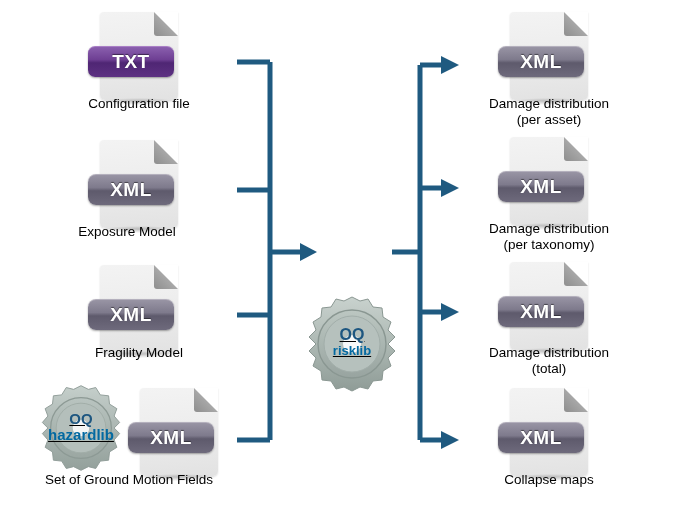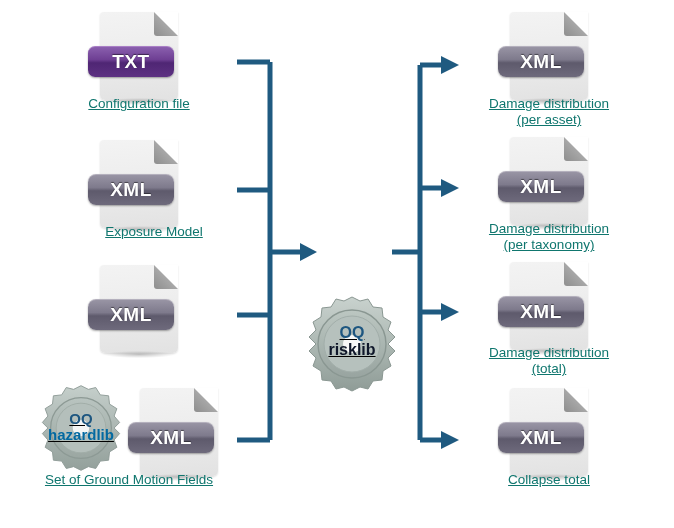--- a/index.html
+++ b/index.html
@@ -59,23 +59,22 @@
     display:flex;flex-direction:column;align-items:center;justify-content:center;
     pointer-events:none;
     text-decoration:underline;
   }
   .gear .g1{font-weight:bold;color:#1d5680;line-height:1.04;}
   .gear .g2{font-weight:bold;color:#0369a1;line-height:1.04;}
 
   
   .cap{
     position:absolute;text-align:center;
-    font-size:13.5px;color:#0f766e;line-height:16px;
+    font-size:13.5px;color:#000000;line-height:16px;
     white-space:pre-line;
-    text-decoration:underline;
   }
 
   
   #wires{position:absolute;left:0;top:0;width:674px;height:528px;}
 </style>
 </head>
 <body>
 
 <div id="stage">
 
@@ -120,31 +119,32 @@
 
   <div class="node" style="left:100px;top:140px;">
     <div class="fileicon">
       <div class="sheet"></div>
       <div class="fold"></div>
       <div class="foldtop"></div>
       <div class="shadow"></div>
       <div class="badge xml">XML</div>
     </div>
   </div>
-  <div class="cap" style="left:35px;top:224px;width:238px;">Exposure Model</div>
+  <div class="cap" style="left:8px;top:224px;width:238px;">Exposure Model</div>
 
   <div class="node" style="left:100px;top:265px;">
     <div class="fileicon">
       <div class="sheet"></div>
       <div class="fold"></div>
       <div class="foldtop"></div>
       <div class="shadow"></div>
       <div class="badge xml">XML</div>
     </div>
   </div>
+  <div class="cap" style="left:20px;top:345px;width:238px;">Fragility Model</div>
 
   <div class="node gear" style="left:32px;top:382px;width:98px;height:92px;">
     <svg width="98" height="92" viewBox="0 0 100 100" xmlns="http://www.w3.org/2000/svg">
       <defs>
         <linearGradient id="hzBody" x1="0" y1="0" x2="0" y2="1">
           <stop offset="0%" stop-color="#c5cfcb"></stop>
           <stop offset="45%" stop-color="#aeb9b5"></stop>
           <stop offset="100%" stop-color="#93a09b"></stop>
         </linearGradient>
         <linearGradient id="hzRing" x1="0" y1="0" x2="0" y2="1">
@@ -197,21 +197,21 @@
              L93 57 L86 64 L89 72 L81 77 L80 86 L71 87 L66 95 L58 93 L50 97
              L42 93 L34 95 L29 87 L20 86 L19 77 L11 72 L14 64 L7 57 L14 50
              L7 43 L14 36 L11 28 L19 23 L20 14 L29 13 L34 5 L42 7 Z"></path>
       </g>
       <circle cx="50" cy="50" r="34" fill="url(#rkRing)" stroke="#8a9792" stroke-width="1.4"></circle>
       <circle cx="50" cy="50" r="28" fill="#b6c1bd" stroke="#a2aeaa" stroke-width="1"></circle>
       <circle cx="50" cy="50" r="9" fill="#ffffff" opacity="0.9"></circle>
     </svg>
     <div class="glabel" style="transform:translateY(-2px);">
       <span class="g1" style="font-size:16px;color:#1d5680;">OQ</span>
-      <span class="g2" style="font-size:16px;color:#0f172a;">risklib</span>
+      <span class="g2" style="font-size:13px;color:#0369a1;">risklib</span>
     </div>
   </div>
 
   <div class="node" style="left:510px;top:12px;">
     <div class="fileicon">
       <div class="sheet"></div>
       <div class="fold"></div>
       <div class="foldtop"></div>
       <div class="shadow"></div>
       <div class="badge xml">XML</div>
@@ -246,15 +246,15 @@
 
   <div class="node" style="left:510px;top:388px;">
     <div class="fileicon">
       <div class="sheet"></div>
       <div class="fold"></div>
       <div class="foldtop"></div>
       <div class="shadow"></div>
       <div class="badge xml">XML</div>
     </div>
   </div>
-  <div class="cap" style="left:430px;top:472px;width:238px;">Collapse total</div>
+  <div class="cap" style="left:430px;top:472px;width:238px;">Collapse maps</div>
 
 </div>
 
 </body></html>

